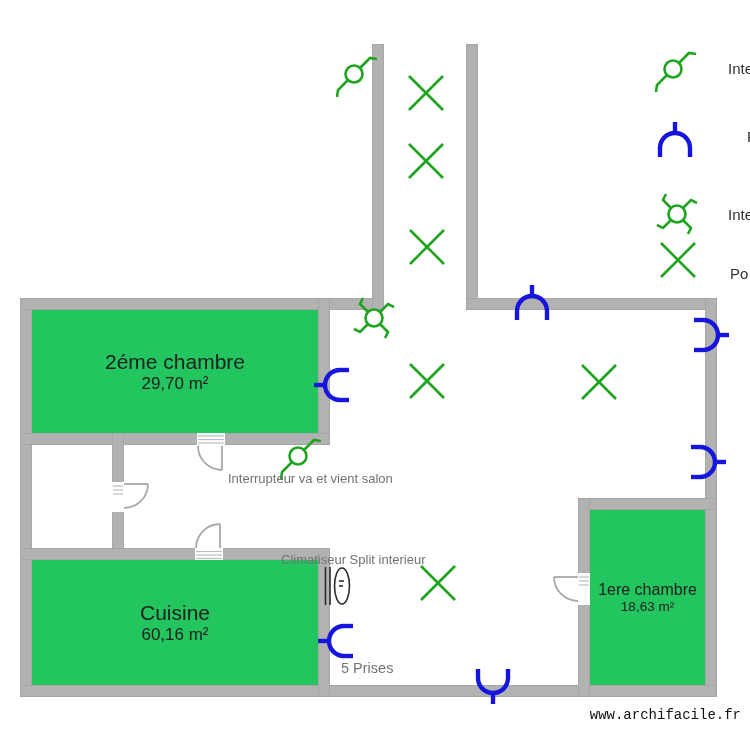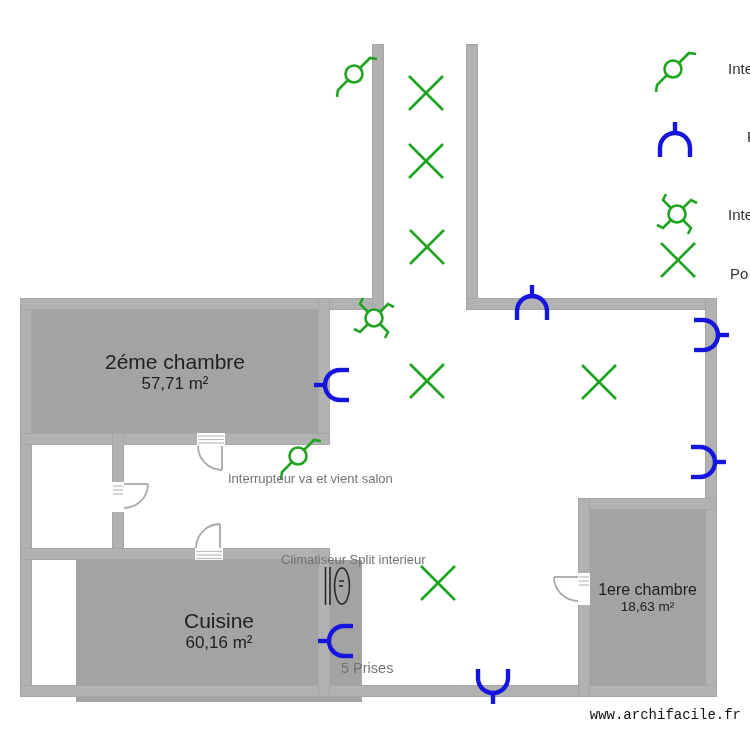--- a/index.html
+++ b/index.html
@@ -3,43 +3,43 @@
 <meta charset="utf-8">
 <style>
   html,body{margin:0;padding:0;}
   body{
     width:750px;height:750px;position:relative;overflow:hidden;
     background:#ffffff;
     font-family:"Liberation Sans", sans-serif;
     color:#2d2d2d;
   }
   .wall{position:absolute;background:#b2b2b2;box-shadow:inset 0 0 0 1px #a6a6a6;}
-  .room{position:absolute;background:#a3a3a3;display:flex;flex-direction:column;align-items:center;justify-content:center;}
+  .room{position:absolute;background:#22c55e;display:flex;flex-direction:column;align-items:center;justify-content:center;}
   .room-label{display:flex;flex-direction:column;align-items:center;line-height:1.15;color:#212121;text-align:center;}
   .rl-big .name{font-size:21px;}
   .rl-big .area{font-size:17px;}
   .rl-small .name{font-size:16px;}
   .rl-small .area{font-size:13.5px;}
   .gap{position:absolute;background:#ffffff;}
   .note{position:absolute;font-size:13px;color:#737373;white-space:nowrap;}
   .legend-label{position:absolute;font-size:15px;color:#333;white-space:nowrap;}
   .watermark{position:absolute;font-size:14px;color:#111;white-space:nowrap;font-family:Liberation Mono, monospace;}
   svg.overlay{position:absolute;left:0;top:0;}
 </style>
 </head>
 <body>
 
 <div class="room" style="left:32px;top:310px;width:286px;height:123px;">
   <div class="room-label rl-big">
     <span class="name">2éme chambre</span>
-    <span class="area">57,71 m²</span>
+    <span class="area">29,70 m²</span>
   </div>
 </div>
 
-<div class="room" style="left:32px;top:560px;width:286px;height:142px;margin-left:44px;">
+<div class="room" style="left:32px;top:560px;width:286px;height:125px;">
   <div class="room-label rl-big">
     <span class="name">Cuisine</span>
     <span class="area">60,16 m²</span>
   </div>
 </div>
 
 <div class="room" style="left:590px;top:510px;width:115px;height:175px;">
   <div class="room-label rl-small">
     <span class="name">1ere chambre</span>
     <span class="area">18,63 m²</span>

